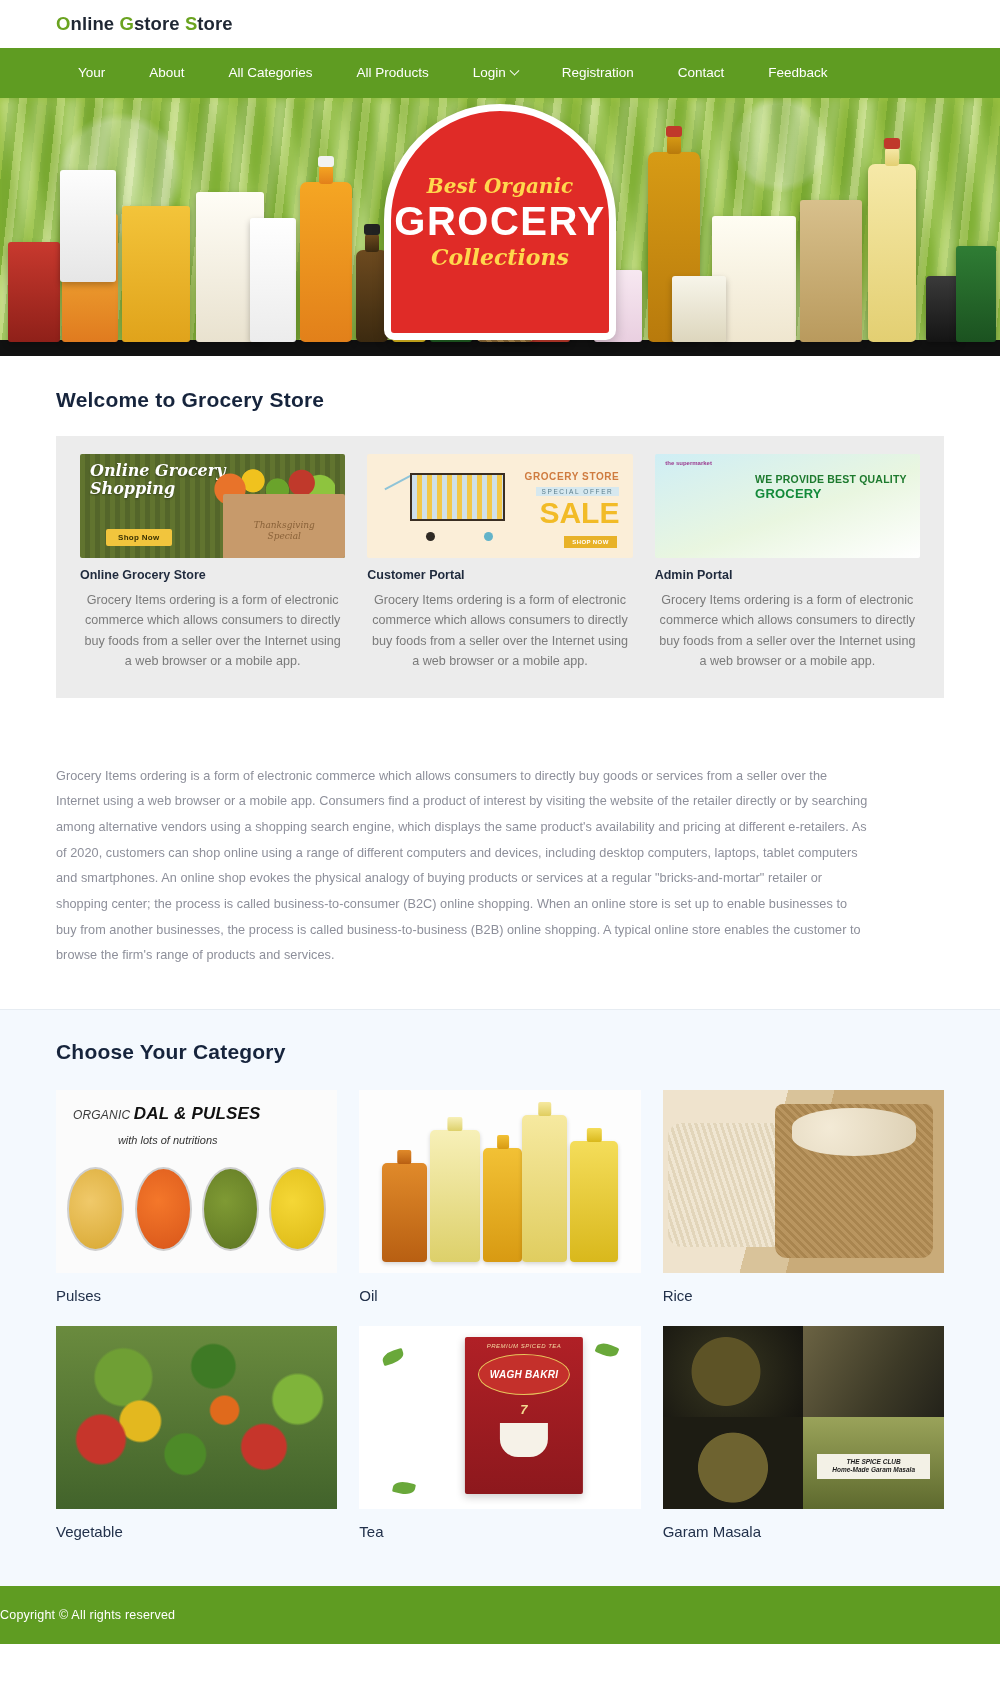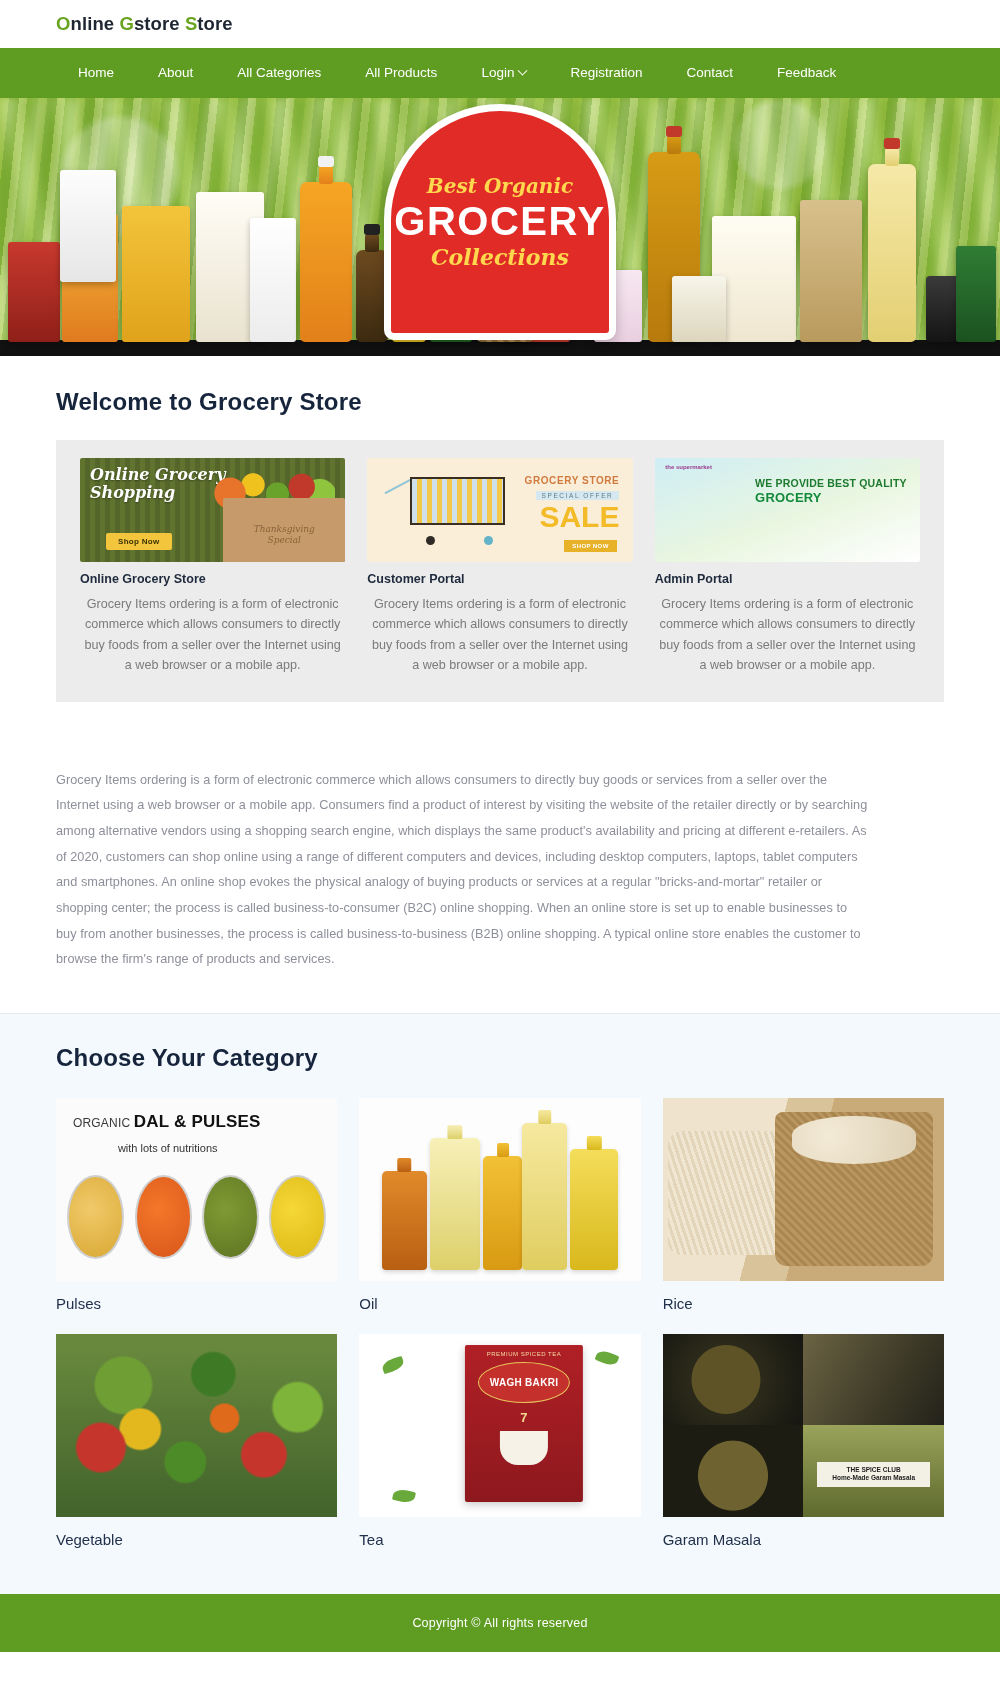--- a/index.html
+++ b/index.html
@@ -123,21 +123,21 @@
   .bottle { border-radius: 7px 7px 5px 5px; }
   .bottle::before {
     content:""; position:absolute; left:50%; top:-16px; transform:translateX(-50%);
     width: 14px; height: 18px; background: inherit; border-radius: 3px;
   }
   .cap { position:absolute; left:50%; transform:translateX(-50%); width:16px; height:11px; background:#c0392b; border-radius:3px; top:-26px; }
 
   
   .section { padding: 0 56px; }
   .h2 {
-    font-size: 24px;
+    font-size: 21px;
     font-weight: 700;
     color: #16243c;
     letter-spacing: .2px;
   }
 
   
   .welcome-wrap { padding-top: 32px; }
   .cards {
     margin-top: 24px;
     background: #ececec;
@@ -293,20 +293,21 @@
     column-gap: 22px;
     row-gap: 22px;
   }
   .cat-card { }
   .cat-img {
     width: 100%;
     height: 183px;
     overflow: hidden;
     position: relative;
     background: #c2410c;
+    font-style: italic;
   }
   .cat-label {
     margin-top: 14px;
     font-size: 15px;
     color: #22314b;
   }
 
   
   .pulses { height:100%; background:#fbfbfb; position:relative; }
   .pulses .hd1 { position:absolute; top:8%; left:6%; font-size:12px; color:#3a3a3a; letter-spacing:.2px;}
@@ -400,38 +401,38 @@
     background:#f3f1e6; color:#1c1c1c; font-size:6.5px; font-weight:700;
     padding:4px 3px; text-align:center; line-height:1.3;
   }
 
   
   .footer {
     background: #5f9c22;
     height: 58px;
     display: flex;
     align-items: center;
-    justify-content: center;
+    justify-content: flex-start;
     color: #ffffff;
     font-size: 12.5px;
     letter-spacing: .2px;
   }
 </style>
 </head>
 <body>
 
 <div class="site-header">
   <div class="logo">
     <span class="g">O</span><span>nline </span><span class="g">G</span><span>store </span><span class="g">S</span><span>tore</span>
   </div>
 </div>
 
 <nav class="navbar">
   <div class="nav-item">
-      <span>Home</span>
+      <span>Your</span>
     </div>
   <div class="nav-item">
       <span>About</span>
     </div>
   <div class="nav-item">
       <span>All Categories</span>
     </div>
   <div class="nav-item">
       <span>All Products</span>
     </div>

